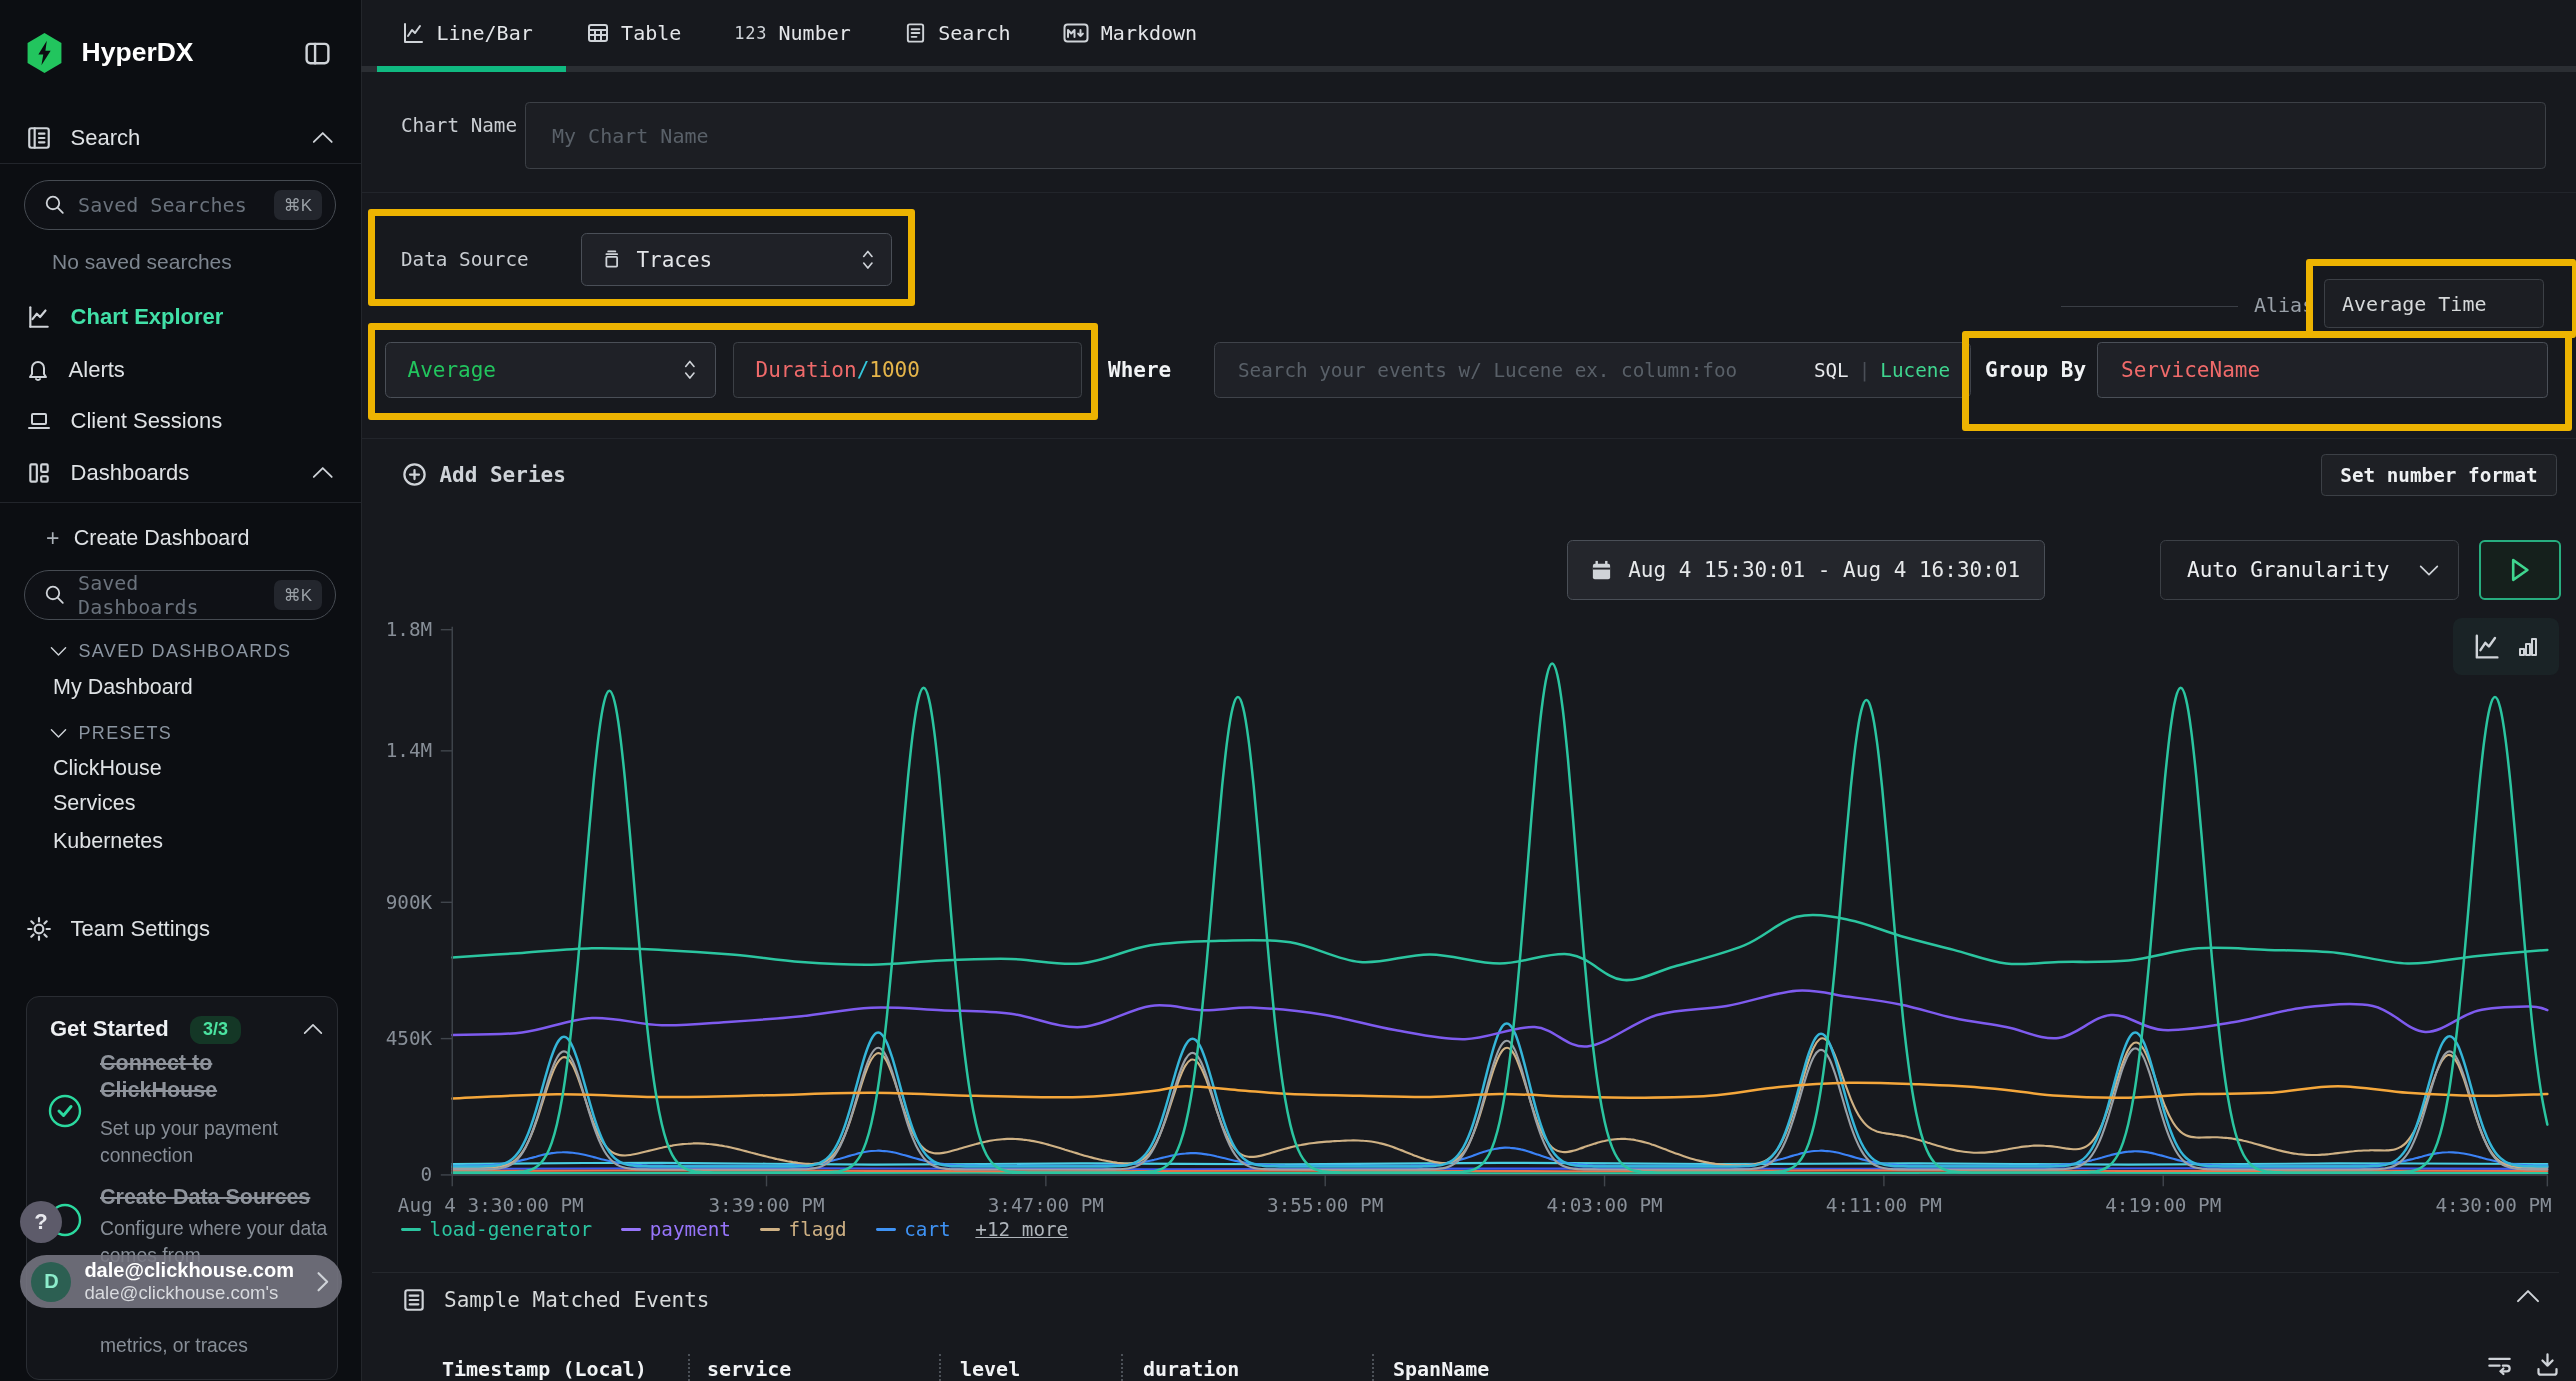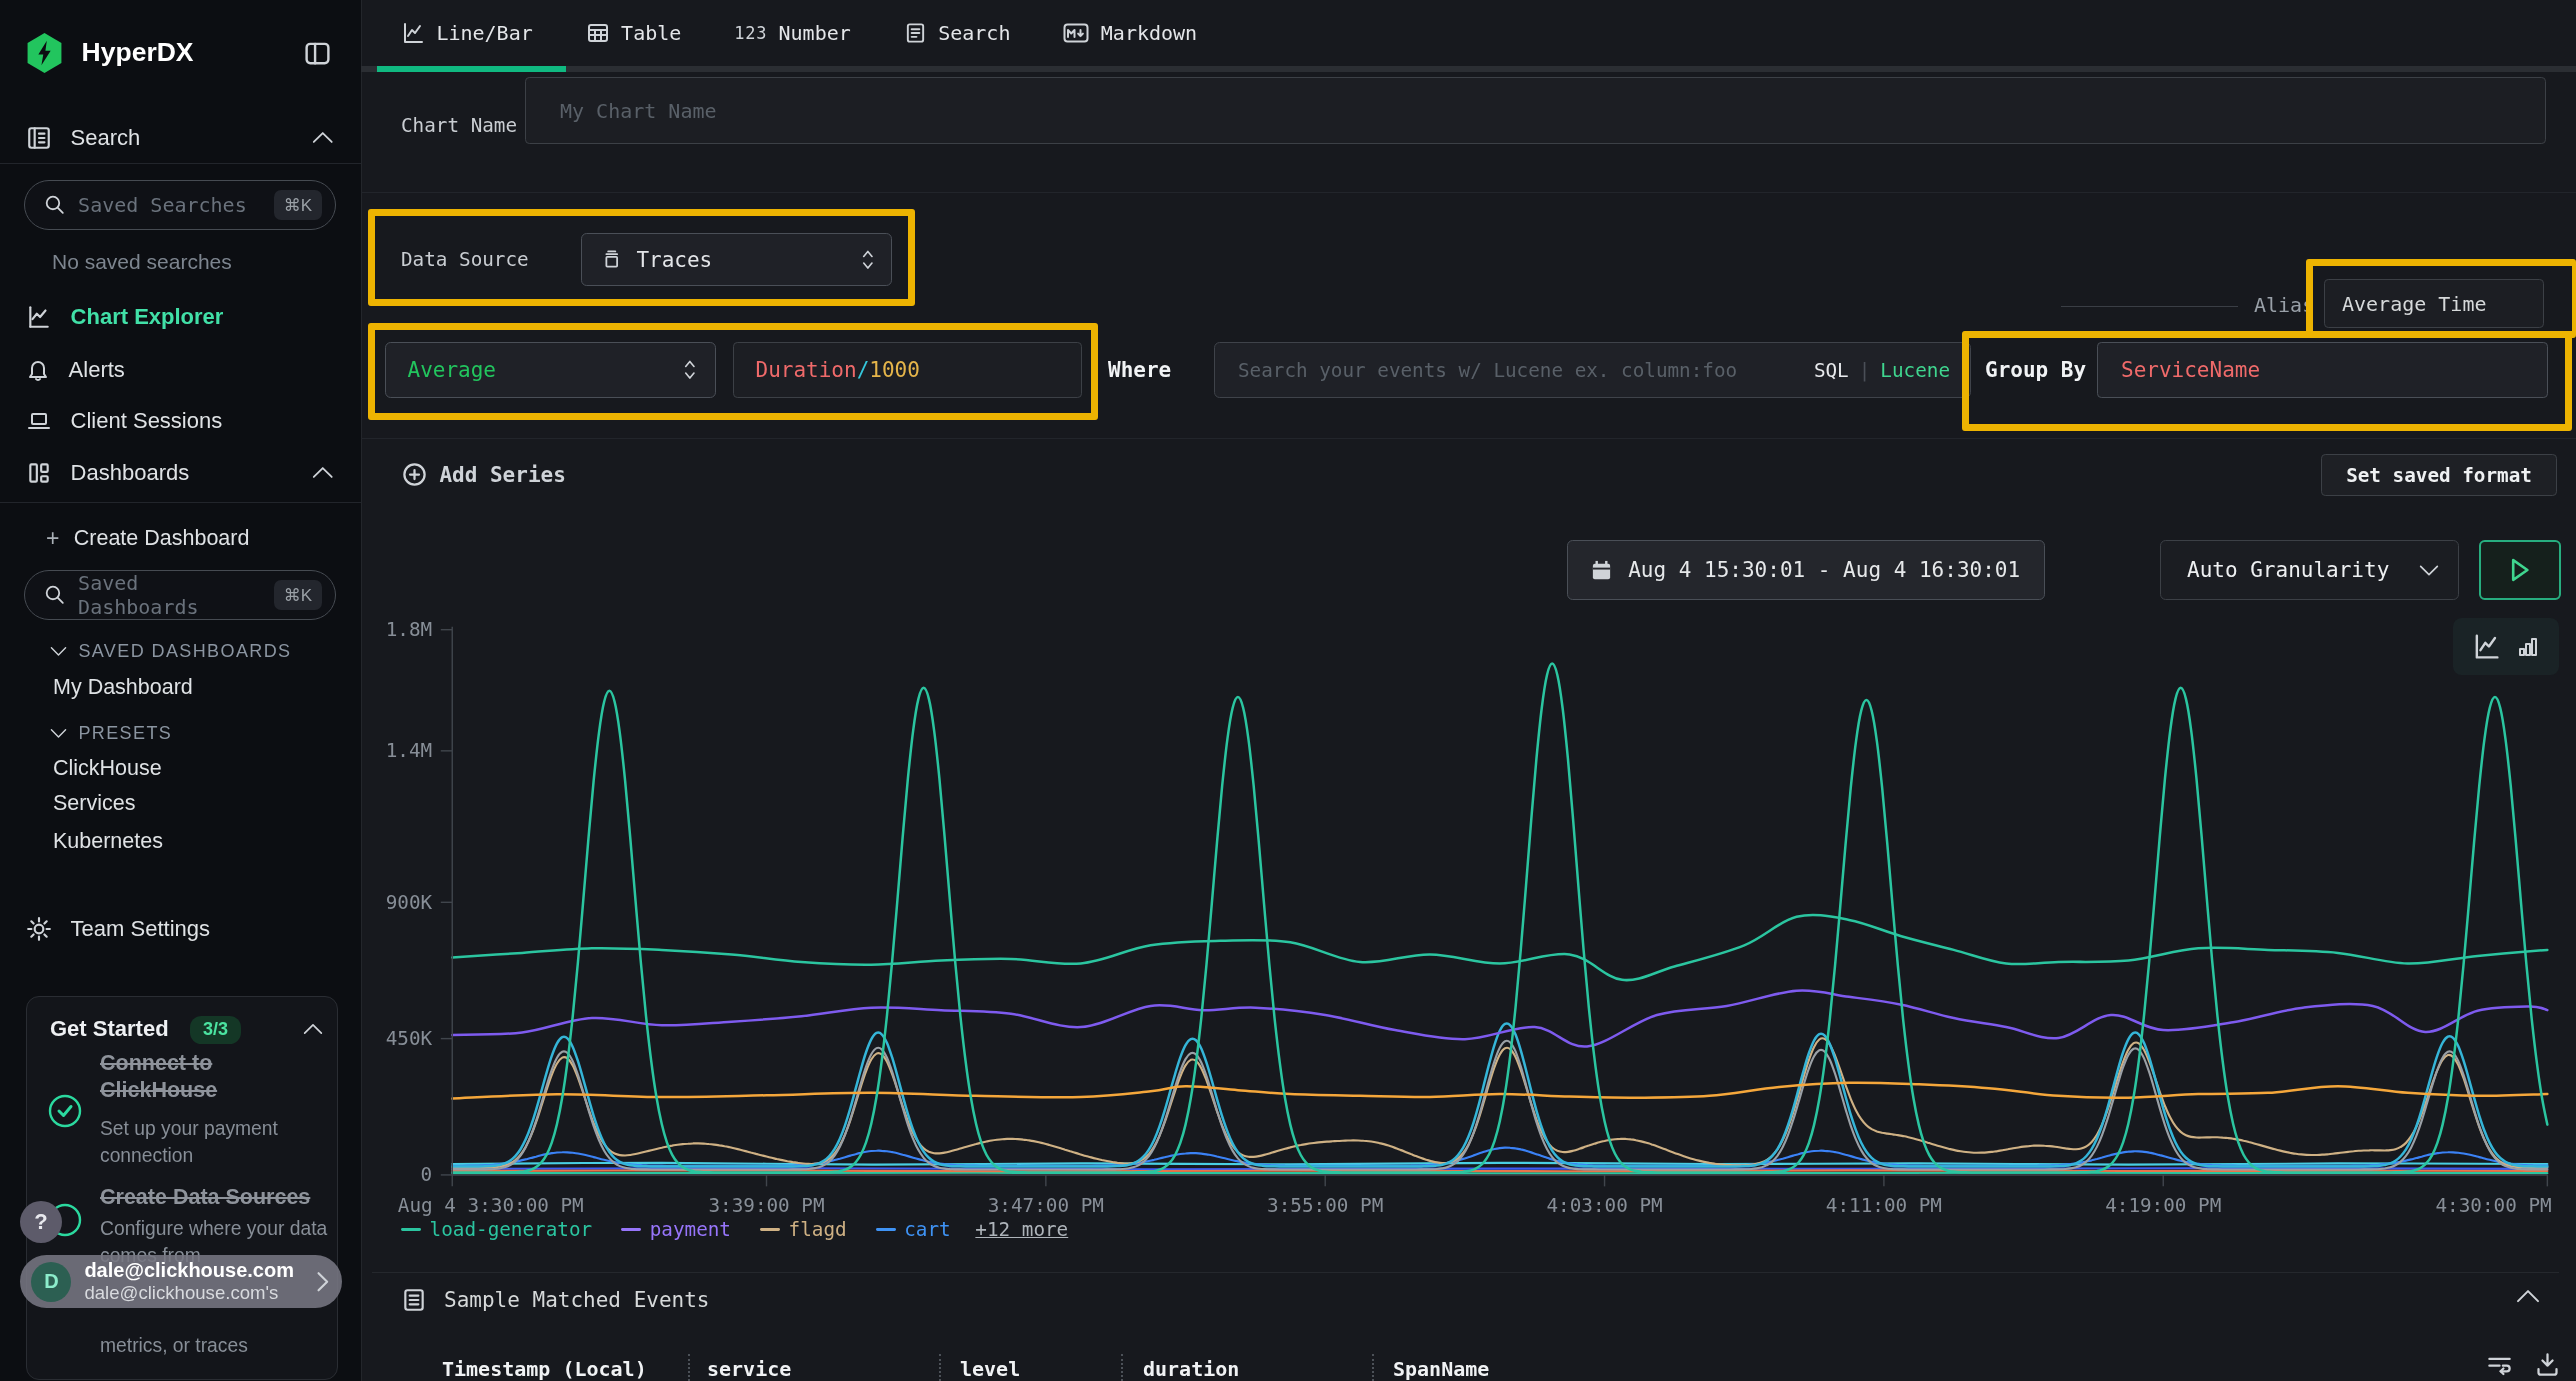--- a/index.html
+++ b/index.html
@@ -232,21 +232,21 @@
         <path d="M5 16v-7l3.2 3.5L11.5 9v7" fill="none" stroke="#cfd3d8" stroke-width="2" stroke-linecap="round" stroke-linejoin="round"></path>
         <path d="M17.5 9v6m-2.4-2.4l2.4 2.5 2.4-2.5" fill="none" stroke="#cfd3d8" stroke-width="2" stroke-linecap="round" stroke-linejoin="round"></path>
       </svg>
       <span>Markdown</span>
     </div>
   </div>
   <div class="tabbar-track"></div>
   <div class="tabbar-active"></div>
 
   <div class="abs field-label" style="left:401px;top:114px;">Chart Name</div>
-  <div class="abs inputbox" style="left:525px;top:77px;width:2021px;height:67px;padding:0 32px;">
+  <div class="abs inputbox" style="left:525px;top:102px;width:2021px;height:67px;padding:0 24px;">
     <input class="ghost" readonly="" placeholder="My Chart Name" style="">
   </div>
   <div class="abs" style="left:361px;right:0;top:192px;height:0.7px;background:#22252b;"></div>
 
   <div class="hl" style="left:368px;top:209px;width:547px;height:97px;"></div>
   <div class="abs field-label" style="left:401px;top:248px;">Data Source</div>
   <div class="abs selbox" style="left:581px;top:233px;width:311px;height:53px;padding:0 15.7px 0 18.6px;gap:14.3px;">
     <svg class="ic" width="21.5" height="23" viewBox="0 0 24 24">
       <rect x="6" y="9" width="12" height="11" rx="1"></rect>
         <line x1="6" y1="6" x2="18" y2="6"></line>
@@ -294,21 +294,21 @@
   <div class="abs" style="left:361px;right:0;top:438px;height:0.7px;background:#22252b;"></div>
 
   <div class="abs" style="left:401px;top:461px;display:flex;align-items:center;gap:11.4px;">
     <svg class="ic" width="27" height="27" viewBox="0 0 24 24">
       <circle cx="12" cy="12" r="9"></circle>
         <line x1="12" y1="8" x2="12" y2="16"></line>
         <line x1="8" y1="12" x2="16" y2="12"></line>
     </svg>
     <span style="font-size:21px;font-weight:bold;color:#cfd3d8;">Add Series</span>
   </div>
-  <div class="abs btn" style="left:2321px;top:454px;width:236px;height:42px;">Set saved format</div>
+  <div class="abs btn" style="left:2321px;top:454px;width:236px;height:42px;">Set number format</div>
 
   <div class="abs selbox" style="left:1567px;top:540px;width:478px;height:60px;background:#24262c;padding:0 17px 0 21.5px;gap:15.7px;">
     <svg width="23" height="23" viewBox="0 0 24 24">
       <rect x="3" y="5" width="18" height="16" rx="2" fill="#cfd3d8"></rect>
         <line x1="7" y1="2" x2="7" y2="7" stroke="#cfd3d8" stroke-width="2.5"></line>
         <line x1="17" y1="2" x2="17" y2="7" stroke="#cfd3d8" stroke-width="2.5"></line>
         <line x1="3" y1="10" x2="21" y2="10" stroke="#24262c" stroke-width="2"></line>
     </svg>
     <span style="font-size:21px;color:#e6e8ea;">Aug 4 15:30:01 - Aug 4 16:30:01</span>
   </div>

